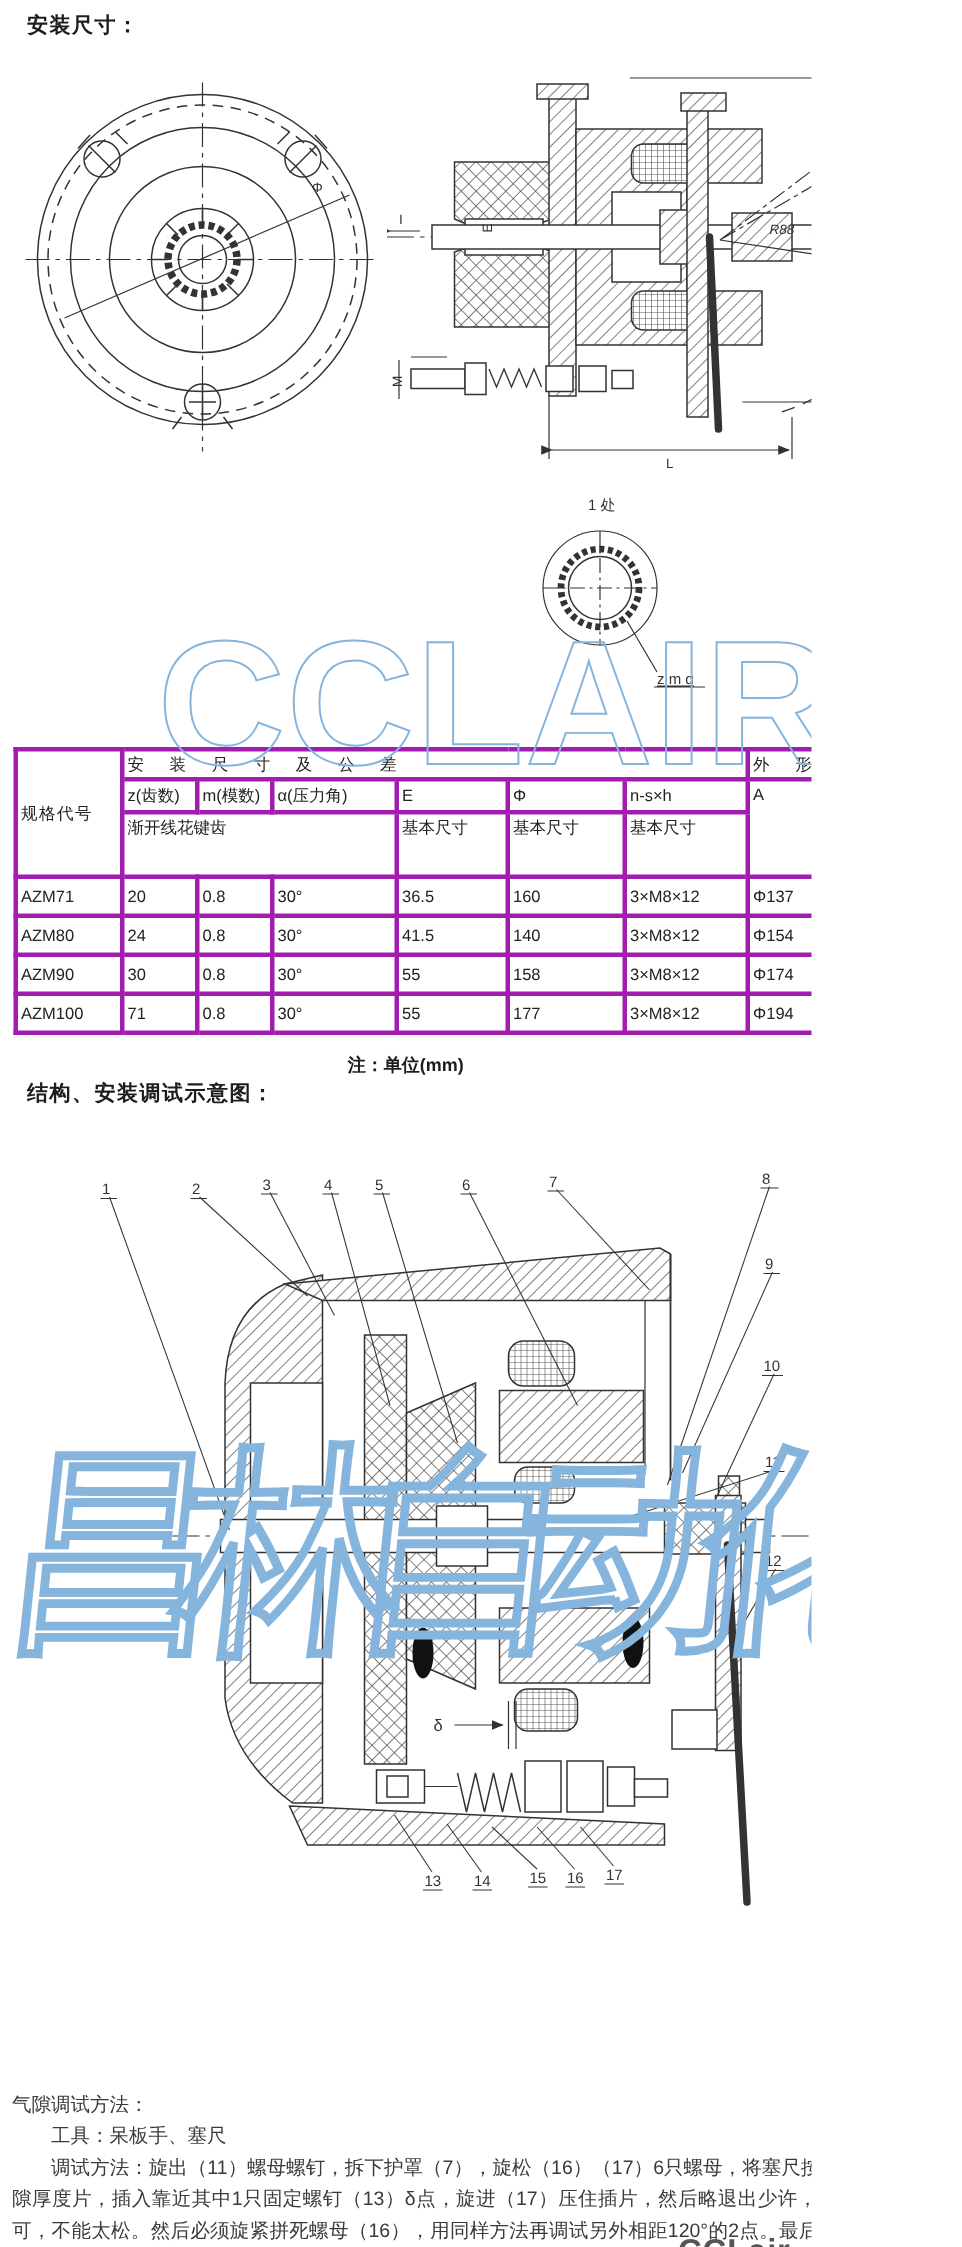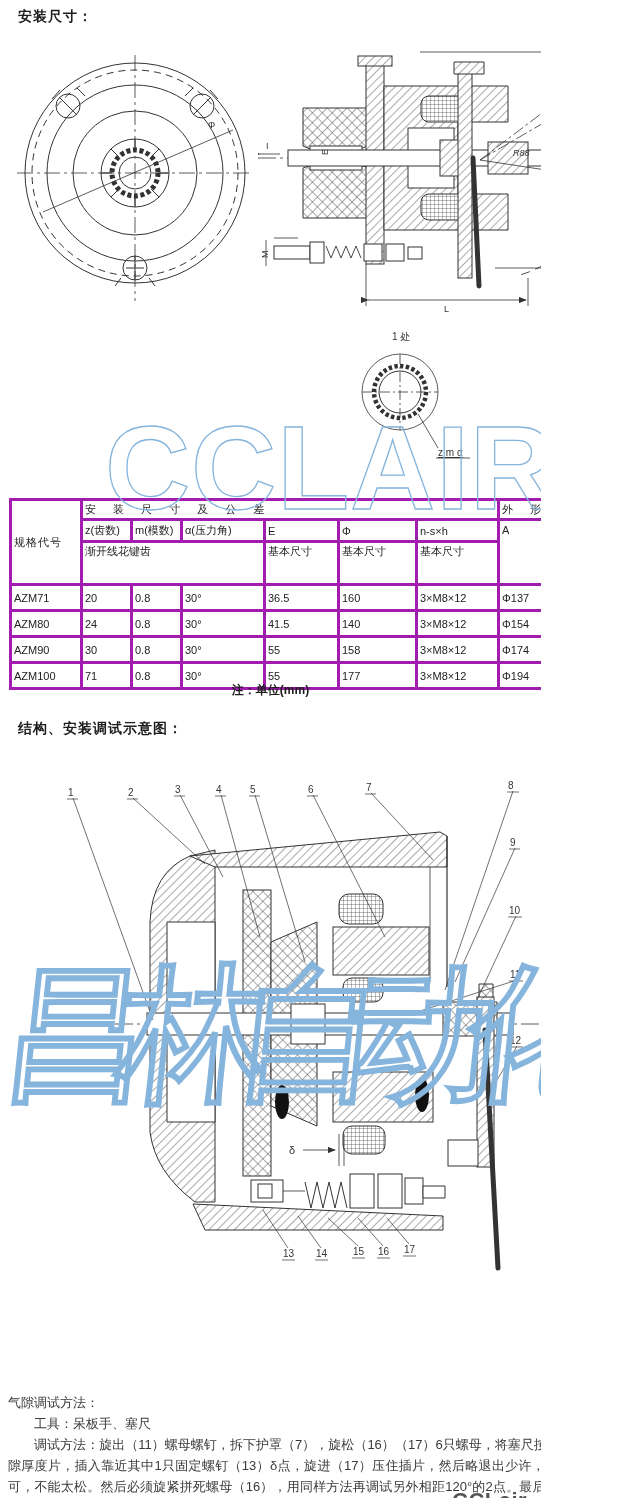--- a/index.html
+++ b/index.html
@@ -1,20 +1,20 @@
 <!DOCTYPE html>
 <html><head>
 <meta charset="utf-8">
 <style>
   html,body{margin:0;padding:0;background:#fff;}
   .page{position:relative;width:541px;height:1498px;background:#fff;overflow:hidden;
         font-family:"Liberation Sans","DejaVu Sans",sans-serif;color:#2b2b2b;}
   .abs{position:absolute;}
   .h-title{font-size:14px;font-weight:bold;color:#1d1d1d;letter-spacing:1px;}
-  .note{font-size:12px;font-weight:bold;text-align:center;width:100%;color:#1d1d1d;}
+  .note{font-size:12px;font-weight:bold;text-align:center;width:100%;color:#1d1d1d;margin-top:20px;}
   
   table.spec{border-collapse:collapse;table-layout:fixed;width:624px;
              font-size:11px;color:#222;background:#fff;}
   table.spec td,table.spec th{border:3px solid #a21caf;
              padding:1px 2px;font-weight:normal;overflow:hidden;white-space:nowrap;}
   table.spec .grp{letter-spacing:7px;height:20px;}
   table.spec .sub{height:18px;}
   table.spec .tall{height:38px;vertical-align:top;padding-top:4px;}
   table.spec .al{vertical-align:top;padding-top:3px;height:58px;}
   table.spec tbody td{height:21px;}

